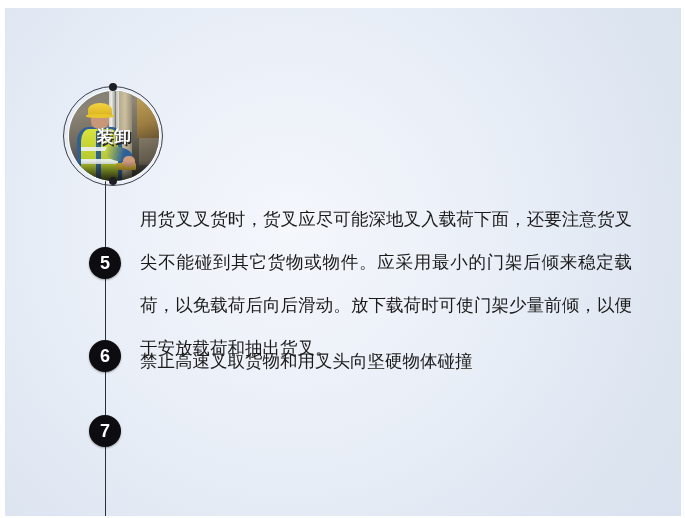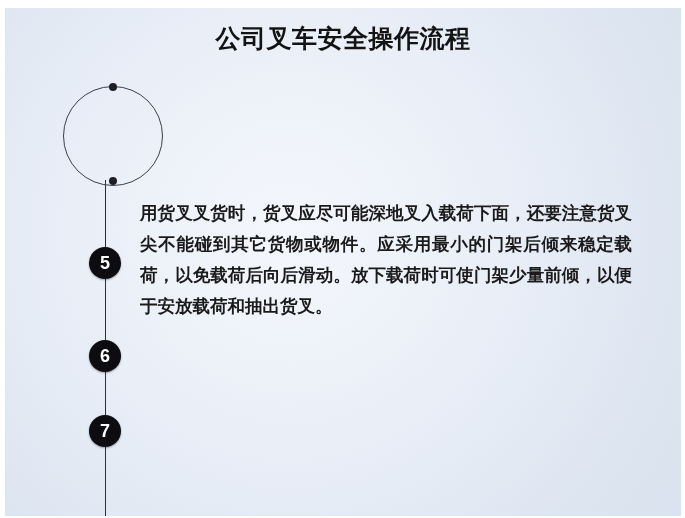--- a/index.html
+++ b/index.html
@@ -162,50 +162,71 @@
     align-items: center;
     justify-content: center;
     line-height: 1;
     box-shadow: 0 1px 2px rgba(0,0,0,0.35);
   }
   .step-text {
     position: absolute;
     left: 135px;
     width: 492px;
     font-size: 17.5px;
-    line-height: 31px;
+    line-height: 43px;
     color: #1a1a1a;
     text-align: justify;
     text-justify: inter-ideograph;
-    font-weight: bold;
   }
 
   
   #badge-5 { top: 239px; }
   #text-5  { top: 190px; }
   #badge-6 { top: 332px; }
   #text-6  { top: 332px; }
   #badge-7 { top: 407px; }
   #text-7  { top: 399px; }
 </style>
 </head>
 <body>
 
 <div id="slide">
 
-  <div id="title">公司叉车安全操作流程</div>
 
   <div id="spine"></div>
 
   <div id="photo-node">
     <div id="photo-ring"></div>
+    <div id="photo-clip">
+      <div class="ph-bg"></div>
+      <div class="ph-shelfA"></div>
+      <div class="ph-shelfB"></div>
+      <div class="ph-shelfC"></div>
+      <div class="ph-mast"></div>
+      <div class="ph-mast2"></div>
+      <div class="ph-torso"></div>
+      <div class="ph-vest"></div>
+      <div class="ph-vestgap"></div>
+      <div class="ph-band1"></div>
+      <div class="ph-band2"></div>
+      <div class="ph-head"></div>
+      <div class="ph-face-sh"></div>
+      <div class="ph-helmet"></div>
+      <div class="ph-brim"></div>
+      <div class="ph-arm"></div>
+      <div class="ph-ctrl"></div>
+      <div class="ph-hand"></div>
+      <div class="ph-dark"></div>
+      <div id="photo-caption">装卸</div>
+    </div>
     <div class="node-dot" id="node-dot-top"></div>
     <div class="node-dot" id="node-dot-bottom"></div>
   </div>
 
   <div class="step-badge" id="badge-5">5</div>
   <div class="step-text" id="text-5">用货叉叉货时，货叉应尽可能深地叉入载荷下面，还要注意货叉尖不能碰到其它货物或物件。应采用最小的门架后倾来稳定载荷，以免载荷后向后滑动。放下载荷时可使门架少量前倾，以便于安放载荷和抽出货叉。</div>
 
   <div class="step-badge" id="badge-6">6</div>
+  <div class="step-text" id="text-6">禁止高速叉取货物和用叉头向坚硬物体碰撞</div>
 
   <div class="step-badge" id="badge-7">7</div>
 
 </div>
 
 </body></html>

